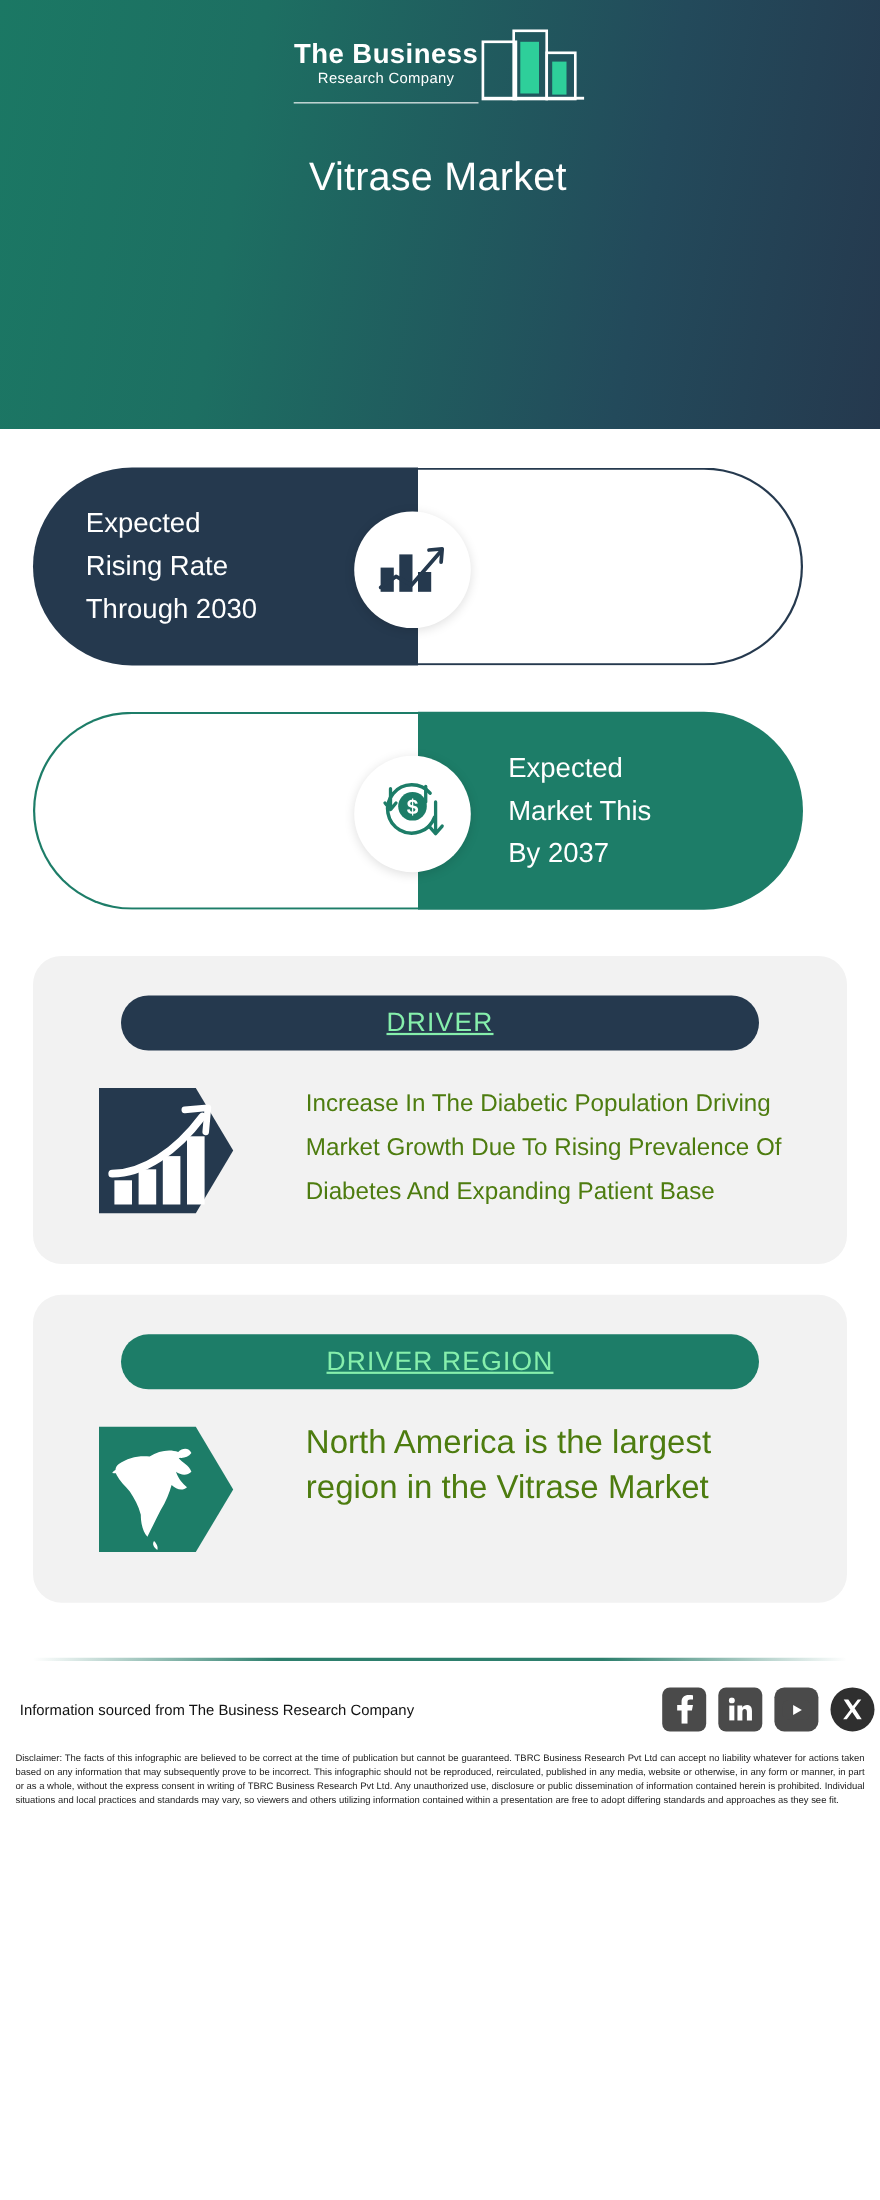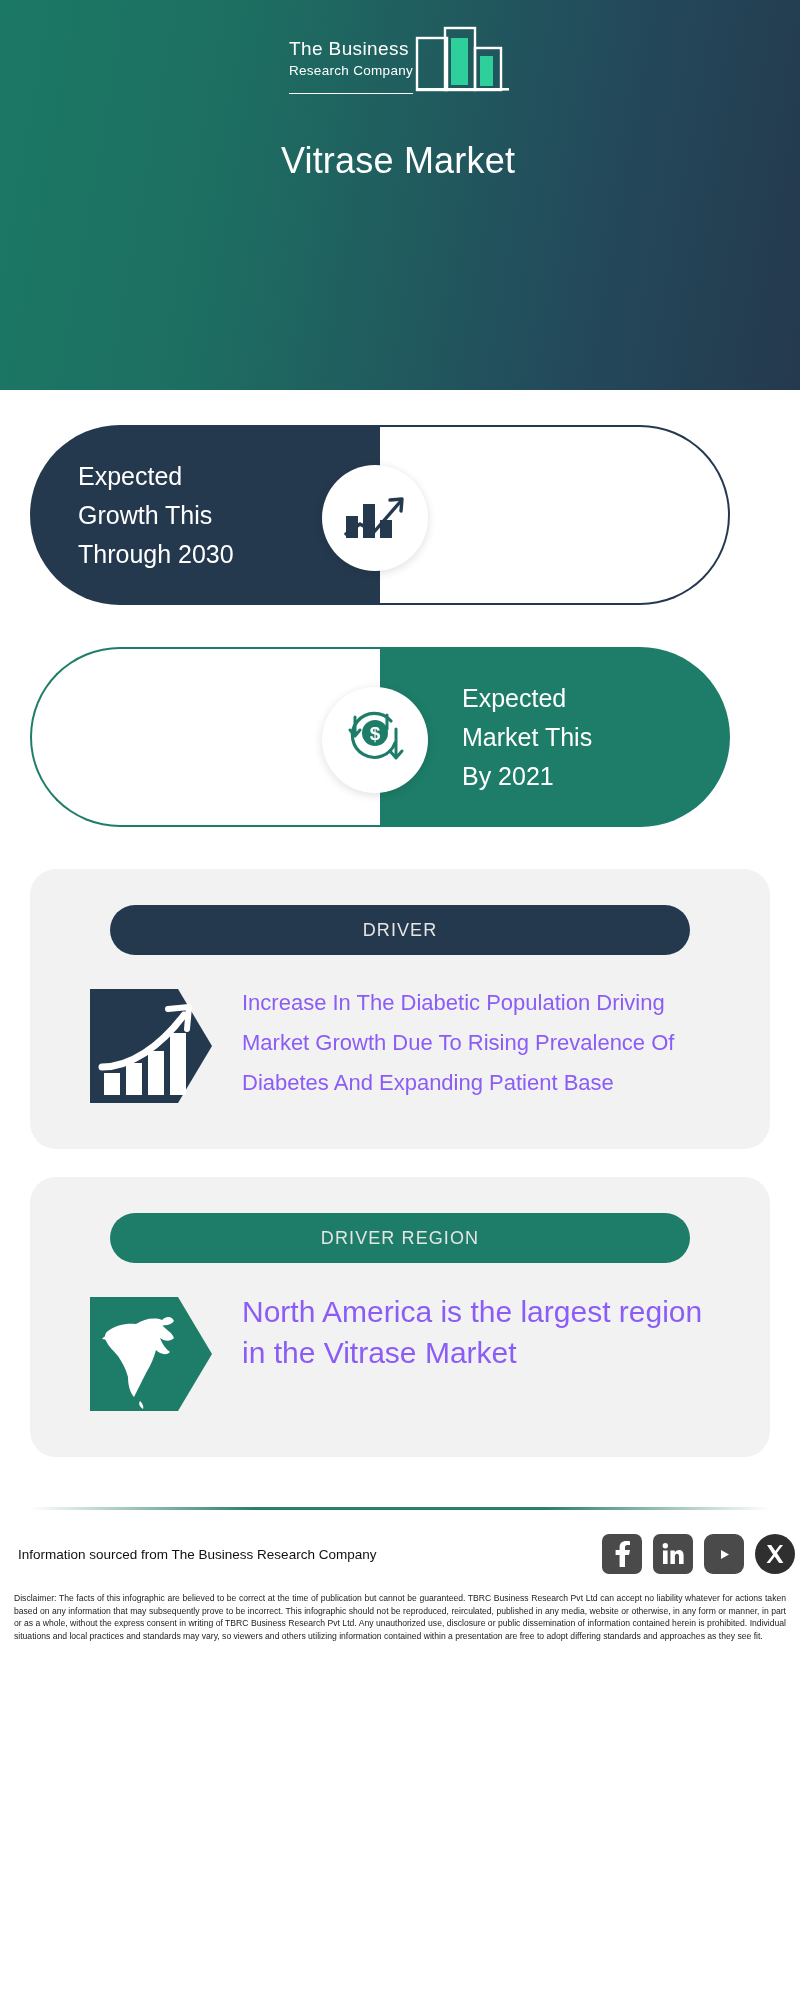--- a/index.html
+++ b/index.html
@@ -29,24 +29,25 @@
     align-items: flex-end;
   }
   .logo {
     display: flex;
     align-items: flex-end;
     gap: 0px;
   }
   .logo-text { text-align: left; padding-bottom: 2px; }
   .logo-line1 {
     color: #ffffff;
-    font-size: 19px;
+    font-size: 25px;
     letter-spacing: 0.4px;
     line-height: 28px;
-    font-weight: 400;
+    font-weight: 700;
+    text-align: right;
   }
   .logo-line2 {
     color: #ffffff;
     font-size: 13.5px;
     letter-spacing: 0.3px;
     line-height: 16px;
     text-align: center;
     border-bottom: 1.6px solid #ffffff;
     padding-bottom: 14px;
   }
@@ -137,39 +138,41 @@
     padding: 36px 0 38px 0;
   }
   .panel-head {
     width: 580px;
     margin: 0 auto 0 auto;
     height: 50px;
     border-radius: 25px;
     display: flex;
     align-items: center;
     justify-content: center;
-    color: #e5e5e5;
-    font-size: 18px;
+    color: #86efac;
+    font-size: 24px;
     letter-spacing: 1.1px;
+    text-decoration: underline;
   }
   .panel-head.navy { background: #25394e; }
   .panel-head.green { background: #1d7d68; }
 
   .panel-body {
     display: flex;
     align-items: flex-start;
     padding: 26px 40px 0 56px;
     gap: 26px;
   }
   .pent { position: relative; width: 130px; height: 130px; flex: 0 0 130px; }
   .panel-text {
     font-size: 22px;
     line-height: 40px;
-    color: #8b5cf6;
+    color: #4d7c0f;
     padding-top: 2px;
+    margin-left: 36px;
   }
   .panel-text.sentence { font-size: 30px; line-height: 41px; }
 
   
   .footer { position: relative; width: 800px; padding-top: 10px; }
   .foot-rule {
     width: 740px; height: 3px; margin: 0 auto;
     background: linear-gradient(90deg, #ffffff 0%, #2d7f6d 30%, #2d7f6d 70%, #ffffff 100%);
     border-radius: 2px;
   }
@@ -227,21 +230,21 @@
 
     <div class="hero-title">Vitrase Market</div>
   </div>
 
   <div class="stat-block">
 
     <div class="stat-row row1" style="margin-top:35px;">
       <div class="pill-solid">
         <div>
           <div>Expected</div>
-          <div>Growth This</div>
+          <div>Rising Rate</div>
           <div>Through 2030</div>
         </div>
       </div>
       <div class="pill-outline">
         <span></span>
       </div>
       <div class="icon-bubble">
         <svg width="62" height="56" viewBox="0 0 62 56">
           <rect x="2" y="26" width="12" height="22" fill="#25394e"></rect>
           <rect x="19" y="14" width="12" height="34" fill="#25394e"></rect>
@@ -253,21 +256,21 @@
     </div>
 
     <div class="stat-row row2" style="margin-top:22px;">
       <div class="pill-outline">
         <span></span>
       </div>
       <div class="pill-solid">
         <div>
           <div>Expected</div>
           <div>Market This</div>
-          <div>By 2021</div>
+          <div>By 2037</div>
         </div>
       </div>
       <div class="icon-bubble">
         <svg width="64" height="62" viewBox="0 0 64 62">
           <path d="M48 12 A22 22 0 1 0 52 34" fill="none" stroke="#1d7d68" stroke-width="3.2" stroke-linecap="round"></path>
           <circle cx="32" cy="24" r="13" fill="#1d7d68"></circle>
           <text x="32" y="31" text-anchor="middle" font-family="Liberation Sans, sans-serif" font-size="19" fill="#ffffff" font-weight="bold">$</text>
           <path d="M12 8 L12 26 M7 21 L12 27 L17 21" fill="none" stroke="#1d7d68" stroke-width="3" stroke-linecap="round" stroke-linejoin="round"></path>
           <path d="M53 20 L53 48 M47 42 L53 49 L59 42" fill="none" stroke="#1d7d68" stroke-width="3" stroke-linecap="round" stroke-linejoin="round"></path>
           <path d="M44 6 L44 20" fill="none" stroke="#1d7d68" stroke-width="3" stroke-linecap="round"></path>

